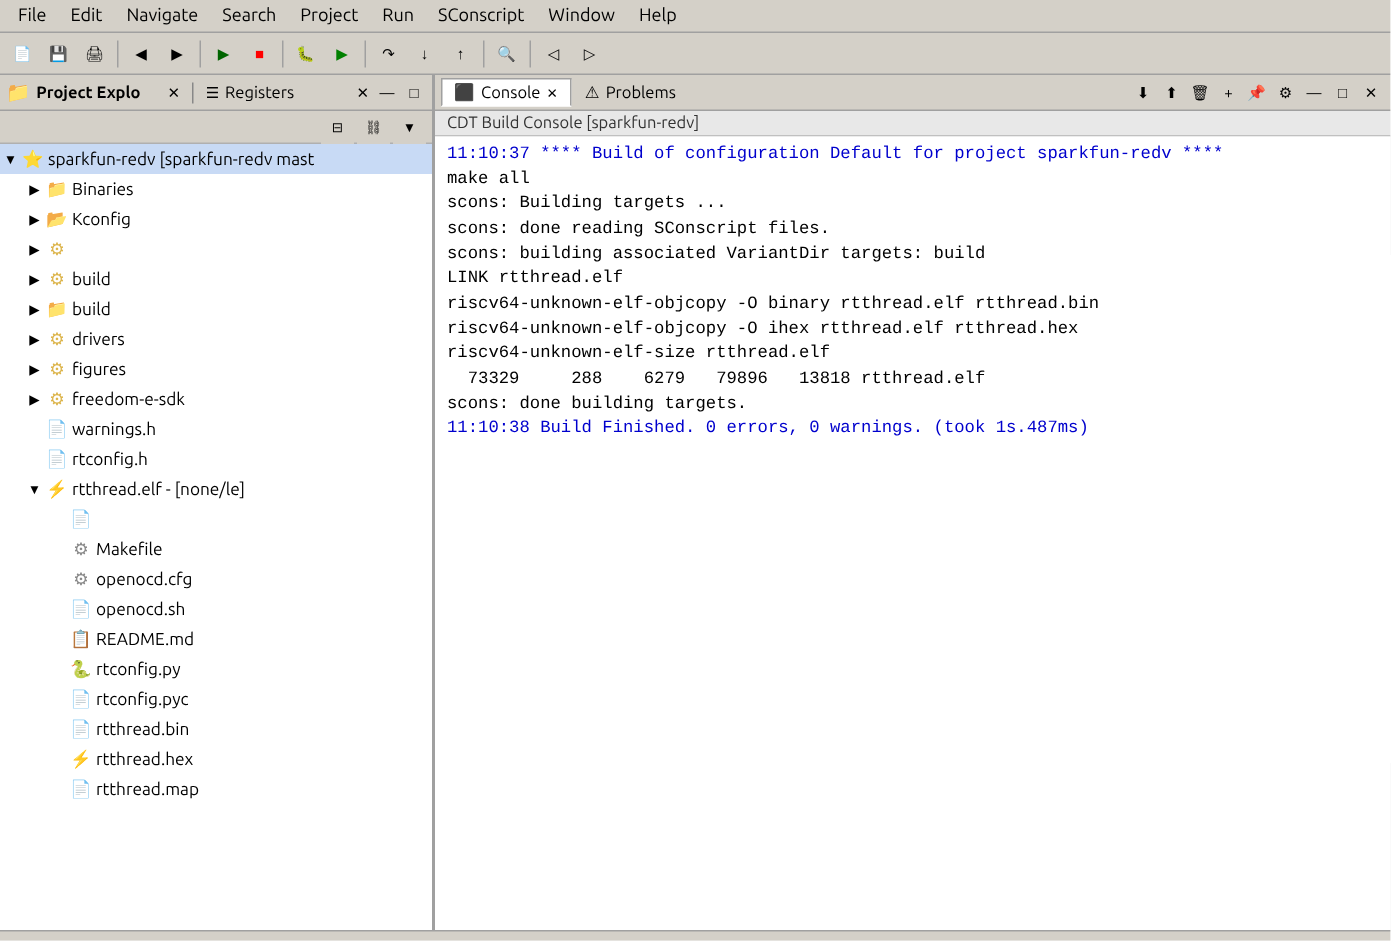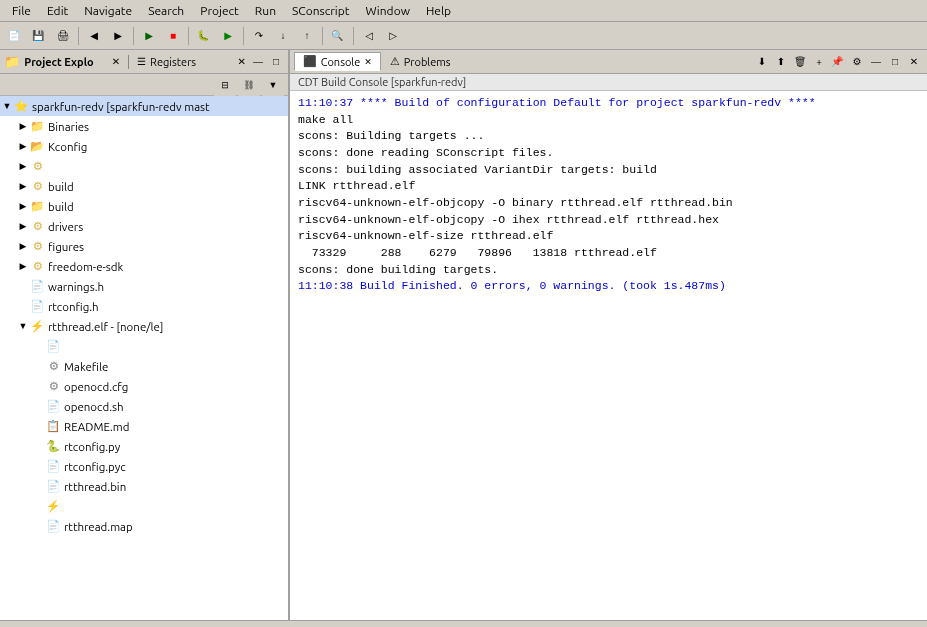--- a/index.html
+++ b/index.html
@@ -438,20 +438,21 @@
         <span class="tree-arrow" style="visibility:hidden;">▶</span>
         <span class="tree-icon">📄</span>
         <span class="tree-label">rtthread.bin</span>
       </div>
 
       <div class="tree-item">
         <span class="tree-indent"></span>
           <span class="tree-indent"></span>
         <span class="tree-arrow" style="visibility:hidden;">▶</span>
         <span class="tree-icon" style="color:#c04000;">⚡</span>
+        <span class="tree-label">rtthread.hex</span>
       </div>
 
       <div class="tree-item">
         <span class="tree-indent"></span>
           <span class="tree-indent"></span>
         <span class="tree-arrow" style="visibility:hidden;">▶</span>
         <span class="tree-icon">📄</span>
         <span class="tree-label">rtthread.map</span>
       </div>
     </div>

